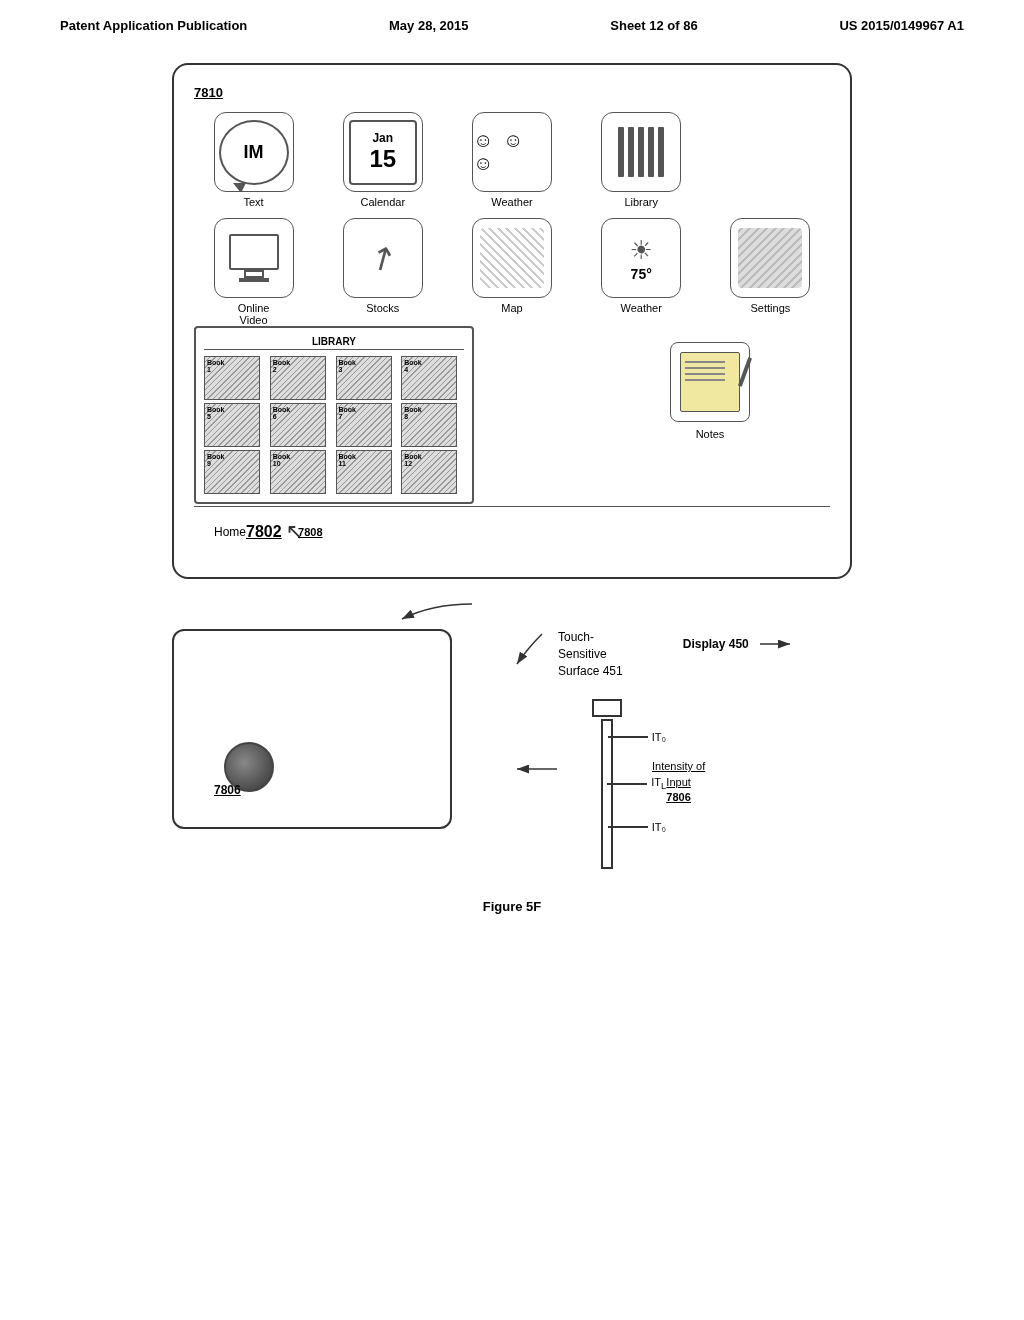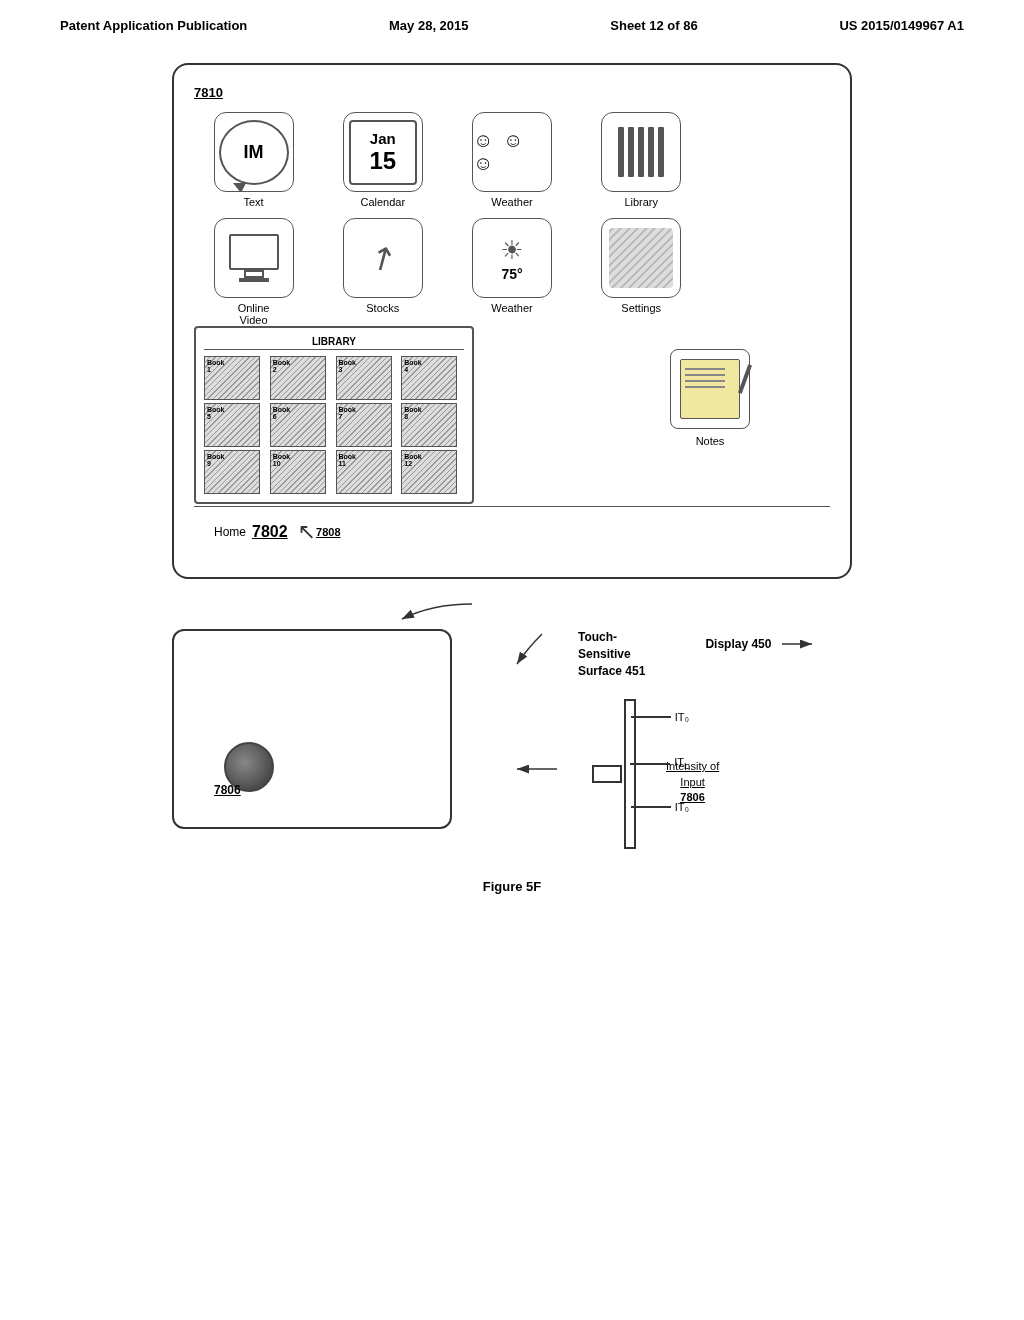--- a/index.html
+++ b/index.html
@@ -114,21 +114,21 @@
     .icon-calendar {
       width: 68px;
       height: 65px;
       border: 2px solid #555;
       border-radius: 4px;
       display: flex;
       flex-direction: column;
       align-items: center;
       justify-content: center;
     }
-    .cal-month { font-size: 15px; font-weight: bold; }
+    .cal-month { font-size: 12px; font-weight: bold; }
     .cal-day { font-size: 24px; font-weight: bold; }
 
     
     .icon-photos {
       font-size: 20px;
       letter-spacing: 2px;
     }
 
     
     .icon-camera {
@@ -289,21 +289,21 @@
       padding: 2px;
       font-size: 7px;
       color: #000;
       font-weight: bold;
     }
 
     
     .notes-app {
       position: absolute;
       right: 80px;
-      top: 23px;
+      top: 16px;
       display: flex;
       flex-direction: column;
       align-items: center;
       gap: 6px;
     }
     .icon-notes {
       width: 80px;
       height: 80px;
       border: 1.5px solid #555;
       border-radius: 8px;
@@ -338,21 +338,21 @@
       background: #555;
       transform: rotate(20deg);
     }
 
     
     .home-bar {
       border-top: 1.5px solid #555;
       padding: 12px 20px;
       display: flex;
       align-items: center;
-      gap: 6px;
+      gap: 0;
       margin-top: 10px;
     }
     .home-label { font-size: 12px; color: #000; }
     .home-7802 { font-size: 16px; text-decoration: underline; font-weight: bold; }
 
     
     .bottom-section {
       display: flex;
       gap: 60px;
       align-items: flex-start;
@@ -472,20 +472,26 @@
         <span class="app-label">Online<br>Video</span>
       </div>
 
       <div class="app-item">
         <div class="app-icon">
           <div class="icon-stocks">↗</div>
         </div>
         <span class="app-label">Stocks</span>
       </div>
 
+      <div class="app-item">
+        <div class="app-icon">
+          <div class="icon-map"></div>
+        </div>
+        <span class="app-label">Map</span>
+      </div>
 
       <div class="app-item">
         <div class="app-icon">
           <div style="display:flex;flex-direction:column;align-items:center;">
             <div class="icon-weather">☀</div>
             <span class="weather-temp">75°</span>
           </div>
         </div>
         <span class="app-label">Weather</span>
       </div>
@@ -592,21 +598,21 @@
       <div style="display:flex;gap:60px;align-items:flex-start;">
         <div style="display:flex;align-items:flex-start;gap:6px;">
           <svg width="40" height="40">
             <path d="M30 5 Q15 20 5 35" stroke="#333" stroke-width="1.5" fill="none" marker-end="url(#ah2)"></path>
             <defs>
               <marker id="ah2" markerWidth="8" markerHeight="6" refX="8" refY="3" orient="auto">
                 <polygon points="0 0, 8 3, 0 6" fill="#333"></polygon>
               </marker>
             </defs>
           </svg>
-          <div style="font-size:12px;font-weight:bold;line-height:1.4;margin-left:20px;">
+          <div style="font-size:12px;font-weight:normal;line-height:1.4;">
             Touch-<br>Sensitive<br>Surface 451
           </div>
         </div>
 
         <div style="display:flex;align-items:center;gap:6px;">
           <div style="font-size:12px;font-weight:bold;">Display 450</div>
           <svg width="40" height="30">
             <path d="M5 15 Q20 15 35 15" stroke="#333" stroke-width="1.5" fill="none" marker-end="url(#ah3)"></path>
             <defs>
               <marker id="ah3" markerWidth="8" markerHeight="6" refX="8" refY="3" orient="auto">
@@ -623,21 +629,21 @@
           <svg width="50" height="20">
             <path d="M45 10 L5 10" stroke="#333" stroke-width="1.5" fill="none" marker-end="url(#ah4)"></path>
             <defs>
               <marker id="ah4" markerWidth="8" markerHeight="6" refX="8" refY="3" orient="auto">
                 <polygon points="0 0, 8 3, 0 6" fill="#333"></polygon>
               </marker>
             </defs>
           </svg>
         </div>
 
-        <div style="display:flex;flex-direction:row;align-items:center;gap:2px;">
+        <div style="display:flex;flex-direction:column;align-items:center;gap:2px;">
 
           <div style="width:30px;height:18px;border:2px solid #333;background:#fff;"></div>
 
           <div style="position:relative;width:12px;height:150px;border:2px solid #333;background:#fff;">
 
             <div style="position:absolute;top:10px;right:-55px;display:flex;align-items:center;gap:4px;font-size:11px;">
               <div style="width:40px;height:2px;background:#333;"></div>
               <span>IT₀</span>
             </div>
 

